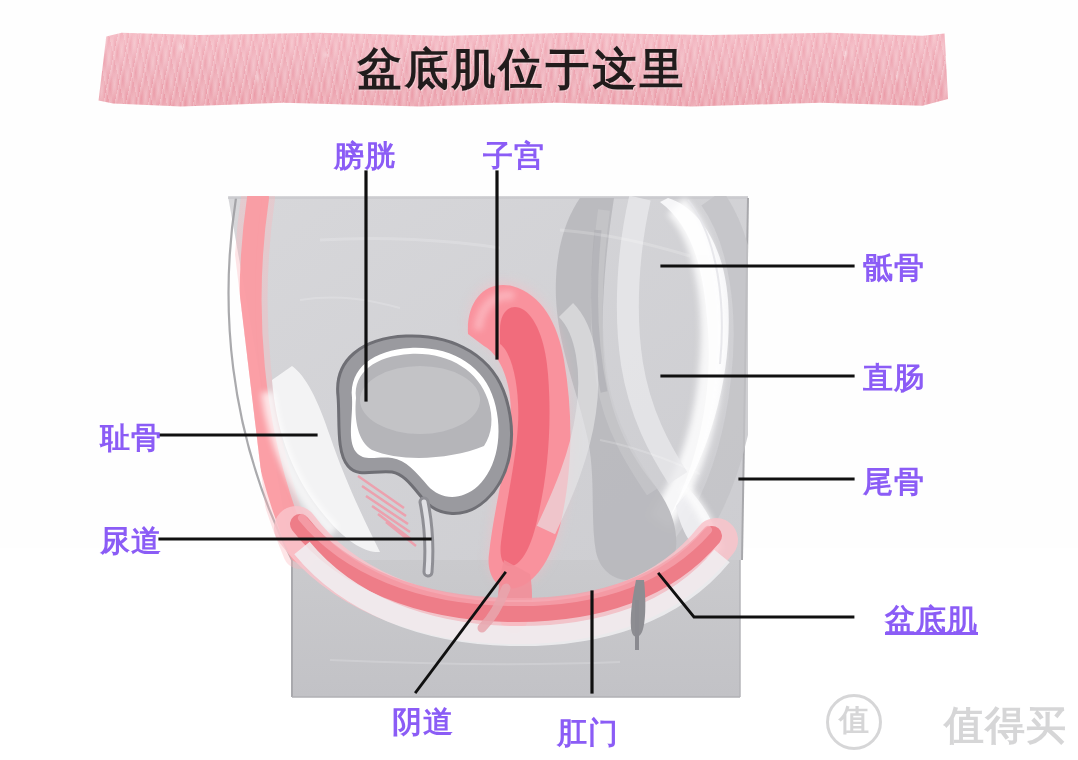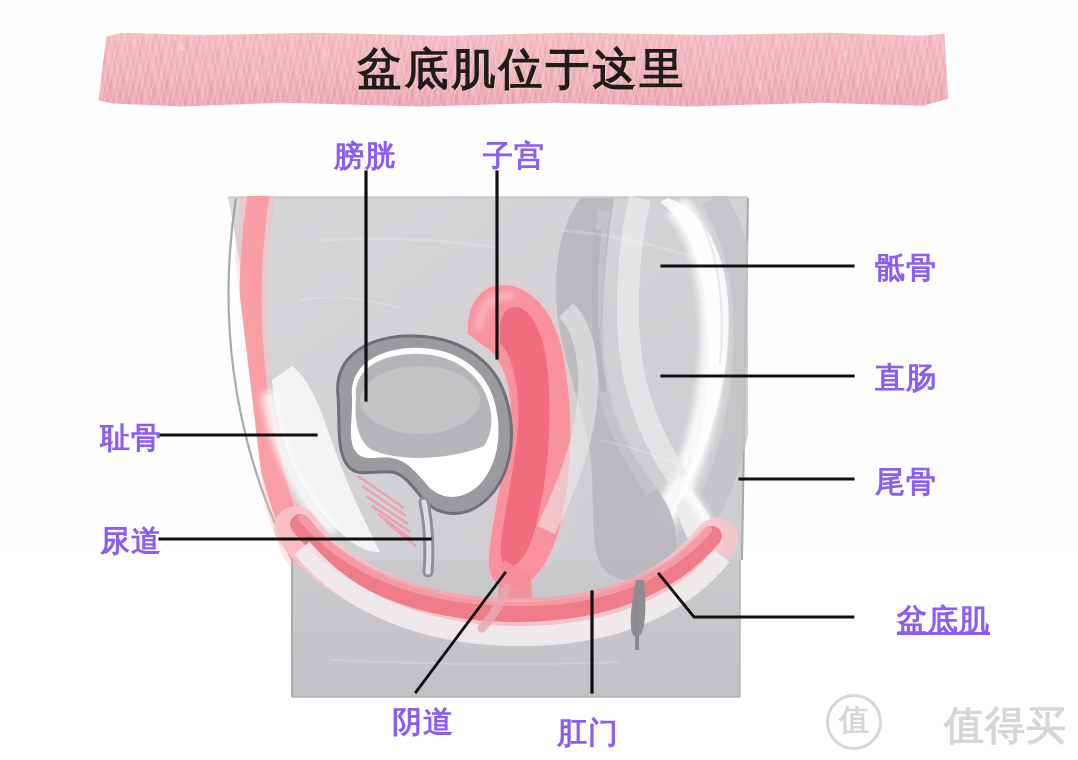--- a/index.html
+++ b/index.html
@@ -85,21 +85,21 @@
   
   .lbl {
     position: absolute;
     font-size: 30px;
     font-weight: bold;
     color: #8b5cf6;
     font-family: "DejaVu Sans", "Liberation Sans", sans-serif;
     white-space: nowrap;
     letter-spacing: 1px;
   }
-  .lbl.right { text-align: left; margin-left: 12px; }
+  .lbl.right { text-align: left; }
   .lbl.left  { }
 
   
   #watermark {
     position: absolute;
     left: 826px;
     top: 682px;
     width: 244px;
     height: 70px;
     opacity: 0.40;

